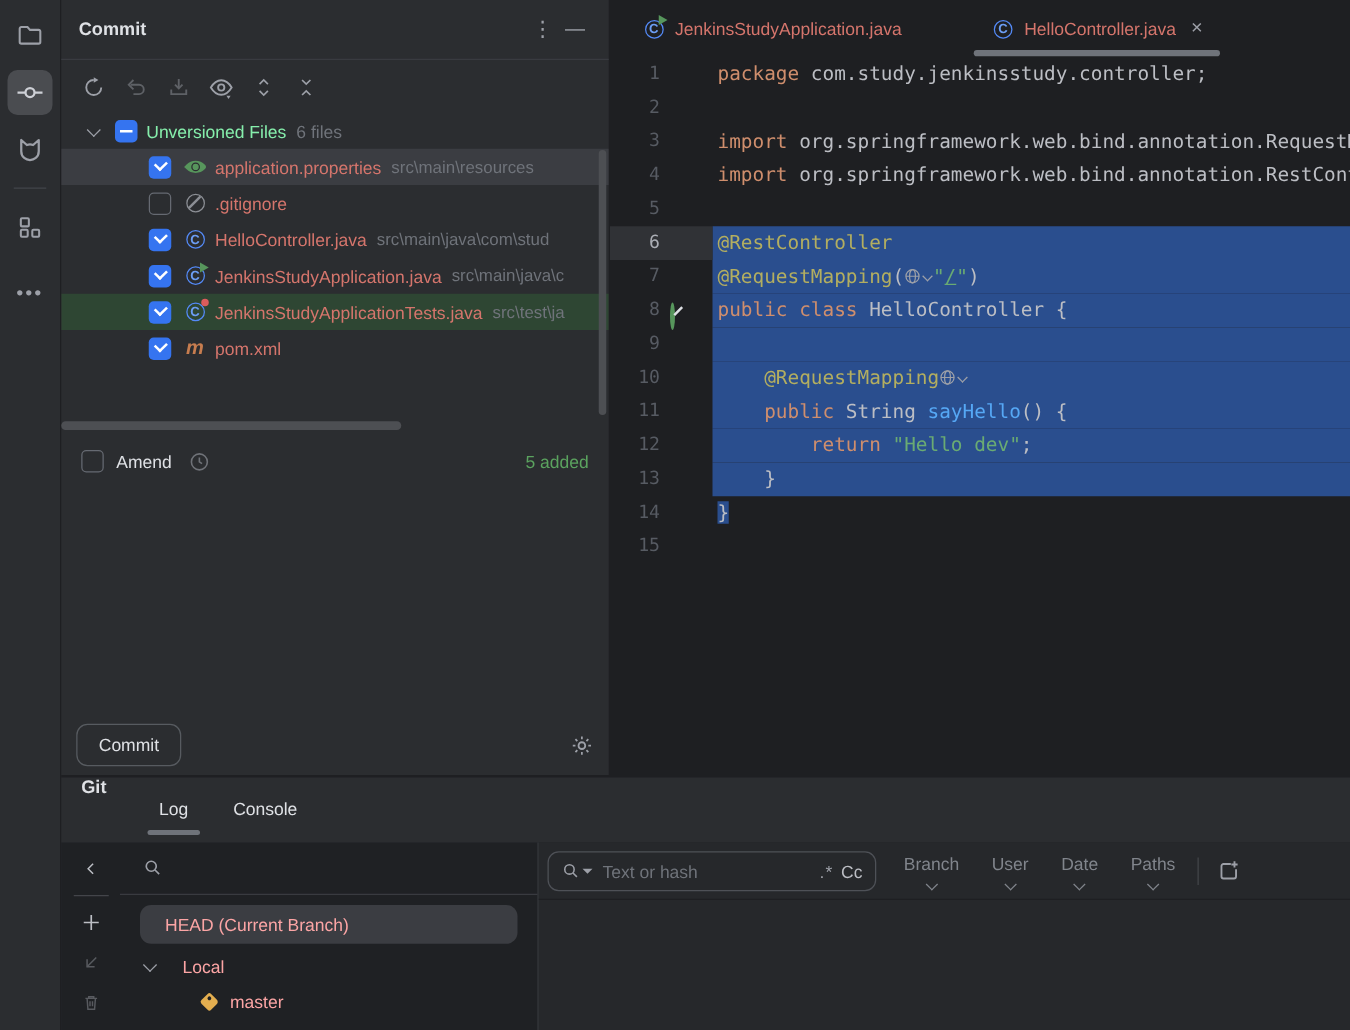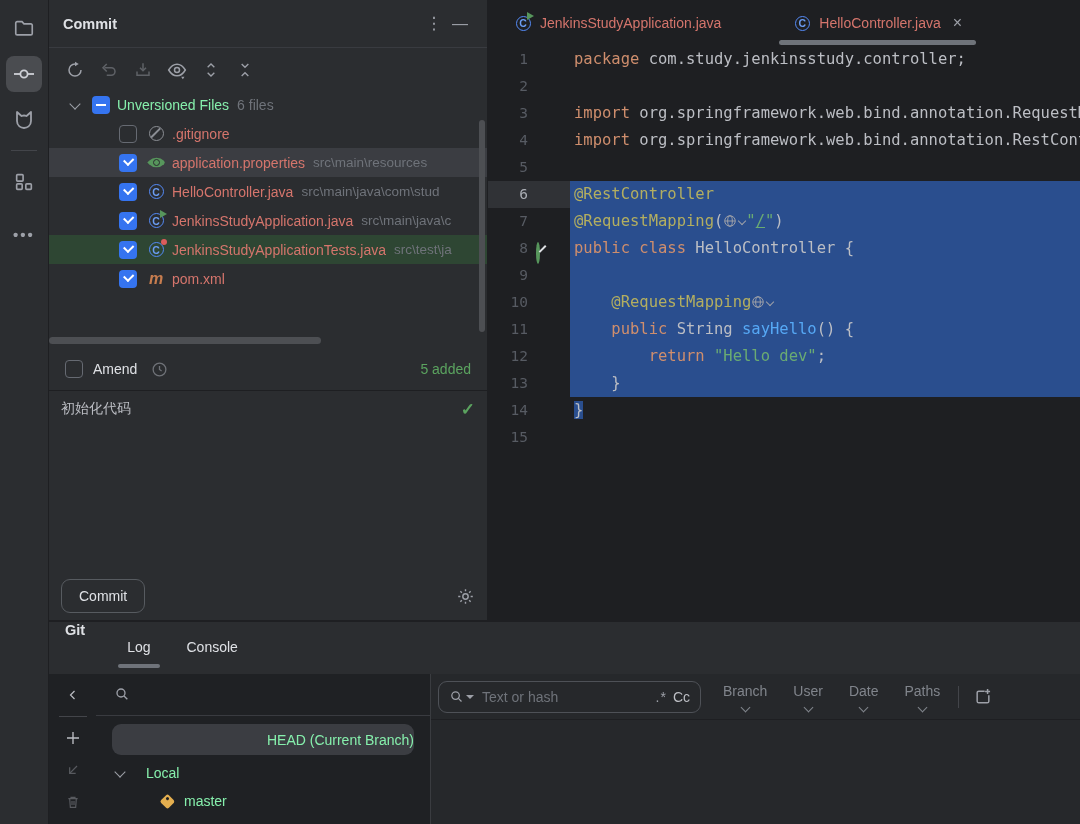--- a/index.html
+++ b/index.html
@@ -113,21 +113,21 @@
   .gp-tab{position:relative;margin-right:36px;color:#DFE1E5;height:50px;display:flex;align-items:center;}
   .gp-tab.active::after{content:"";position:absolute;left:-9px;right:-9px;bottom:4px;height:4px;border-radius:2px;background:#6F737A;}
   .gp-content{left:0;top:52px;width:100%;height:152px;background:#1F2124;}
   .mini-bar{left:0;top:0;width:47px;height:152px;display:flex;flex-direction:column;align-items:center;padding-top:10px;box-sizing:border-box;color:#9DA0A8;gap:10px;}
   .mini-div{width:28px;height:1px;background:#43454A;}
   .mini-ic{width:22px;height:22px;display:flex;align-items:center;justify-content:center;}
   .mini-ic.dim{opacity:.45;}
   .branchpane{left:47px;top:0;width:335px;height:152px;border-right:1px solid #3A3C40;box-sizing:border-box;}
   .bp-search{position:absolute;left:18px;top:12px;color:#9DA0A8;}
   .bp-div{position:absolute;left:0;top:41px;width:100%;height:1px;background:#393B40;}
-  .br-row{position:absolute;display:flex;align-items:center;color:#86efac;justify-content:flex-end;}
+  .br-row{position:absolute;display:flex;align-items:center;color:#fca5a5;}
   .br-head{left:16px;top:50px;width:302px;height:31px;background:#3B3D42;border-radius:9px;padding-left:20px;box-sizing:border-box;}
   .br-local{left:20px;top:87px;height:24px;gap:22px;}
   .br-master{left:66px;top:114px;height:26px;gap:8px;}
   .tag{width:11px;height:11px;background:#E3AE4F;border-radius:2px 3px 2px 2px;transform:rotate(45deg);position:relative;}
   .tag::after{content:"";position:absolute;left:2px;top:2px;width:3px;height:3px;border-radius:50%;background:#1F2124;}
 
   .logpane{left:382px;top:0;width:649px;height:152px;background:#26282B;}
   .log-toolbar{position:absolute;left:0;top:0;width:100%;height:46px;display:flex;align-items:center;padding:0 7px;box-sizing:border-box;border-bottom:1px solid #1E1F22;}
   .searchbox{width:263px;height:32px;border:1px solid #4E5157;border-radius:9px;display:flex;align-items:center;
              padding:0 10px;box-sizing:border-box;gap:6px;color:#6F737A;}
@@ -225,34 +225,34 @@
       </span>
     </div>
 
     <div class="abs tree">
         <div class="tree-row" style="padding-left: 22px;">
           <span class="chev" style="margin: 0px 13px 2px 0px;"></span>
           <span class="cb minus"></span>
           <span class="rootlbl">Unversioned Files</span>
           <span class="fcount">6 files</span>
         </div>
+        <div class="tree-row hl-gray" style="padding-left: 70px;">
+          <span class="cb on"></span>
+          <span class="fic" style="margin-left: 10px;">
+            <span class="ic-leaf"></span>
+          </span>
+          <span class="fname">application.properties</span>
+          <span class="fpath">src\main\resources</span>
+        </div>
         <div class="tree-row" style="padding-left: 70px;">
           <span class="cb off"></span>
           <span class="fic" style="margin-left: 10px;">
             <span class="ic-ignored"></span>
           </span>
           <span class="fname">.gitignore</span>
-        </div>
-        <div class="tree-row hl-gray" style="padding-left: 70px;">
-          <span class="cb on"></span>
-          <span class="fic" style="margin-left: 10px;">
-            <span class="ic-leaf"></span>
-          </span>
-          <span class="fname">application.properties</span>
-          <span class="fpath">src\main\resources</span>
         </div>
         <div class="tree-row" style="padding-left: 70px;">
           <span class="cb on"></span>
           <span class="fic" style="margin-left: 10px;">
             <span class="ic-circle">C</span>
           </span>
           <span class="fname">HelloController.java</span>
           <span class="fpath">src\main\java\com\stud</span>
         </div>
         <div class="tree-row" style="padding-left: 70px;">
@@ -290,24 +290,20 @@
       <span class="amend-lbl">Amend</span>
       <span class="clockic">
         <svg width="17" height="17" viewBox="0 0 24 24" fill="none" stroke="#9DA0A8" stroke-width="1.8">
             <circle cx="12" cy="12" r="9"></circle>
             <path d="M12 7 V12 L15 14"></path>
           </svg>
       </span>
       <span class="added">5 added</span>
     </div>
 
-    <div class="abs msg-area">
-      <span>初始化代码</span>
-      <span class="msg-check">✓</span>
-    </div>
 
     <div class="abs cp-buttons">
       <button class="btn">Commit</button>
       <span class="gear">
         <svg width="19" height="19" viewBox="0 0 24 24" fill="none" stroke="currentColor" stroke-width="1.8">
             <circle cx="12" cy="12" r="3.4"></circle>
             <path d="M12 2.8 V5.5 M12 18.5 V21.2 M2.8 12 H5.5 M18.5 12 H21.2 M5.5 5.5 L7.4 7.4 M16.6 16.6 L18.5 18.5 M18.5 5.5 L16.6 7.4 M7.4 16.6 L5.5 18.5"></path>
           </svg>
       </span>
     </div>

